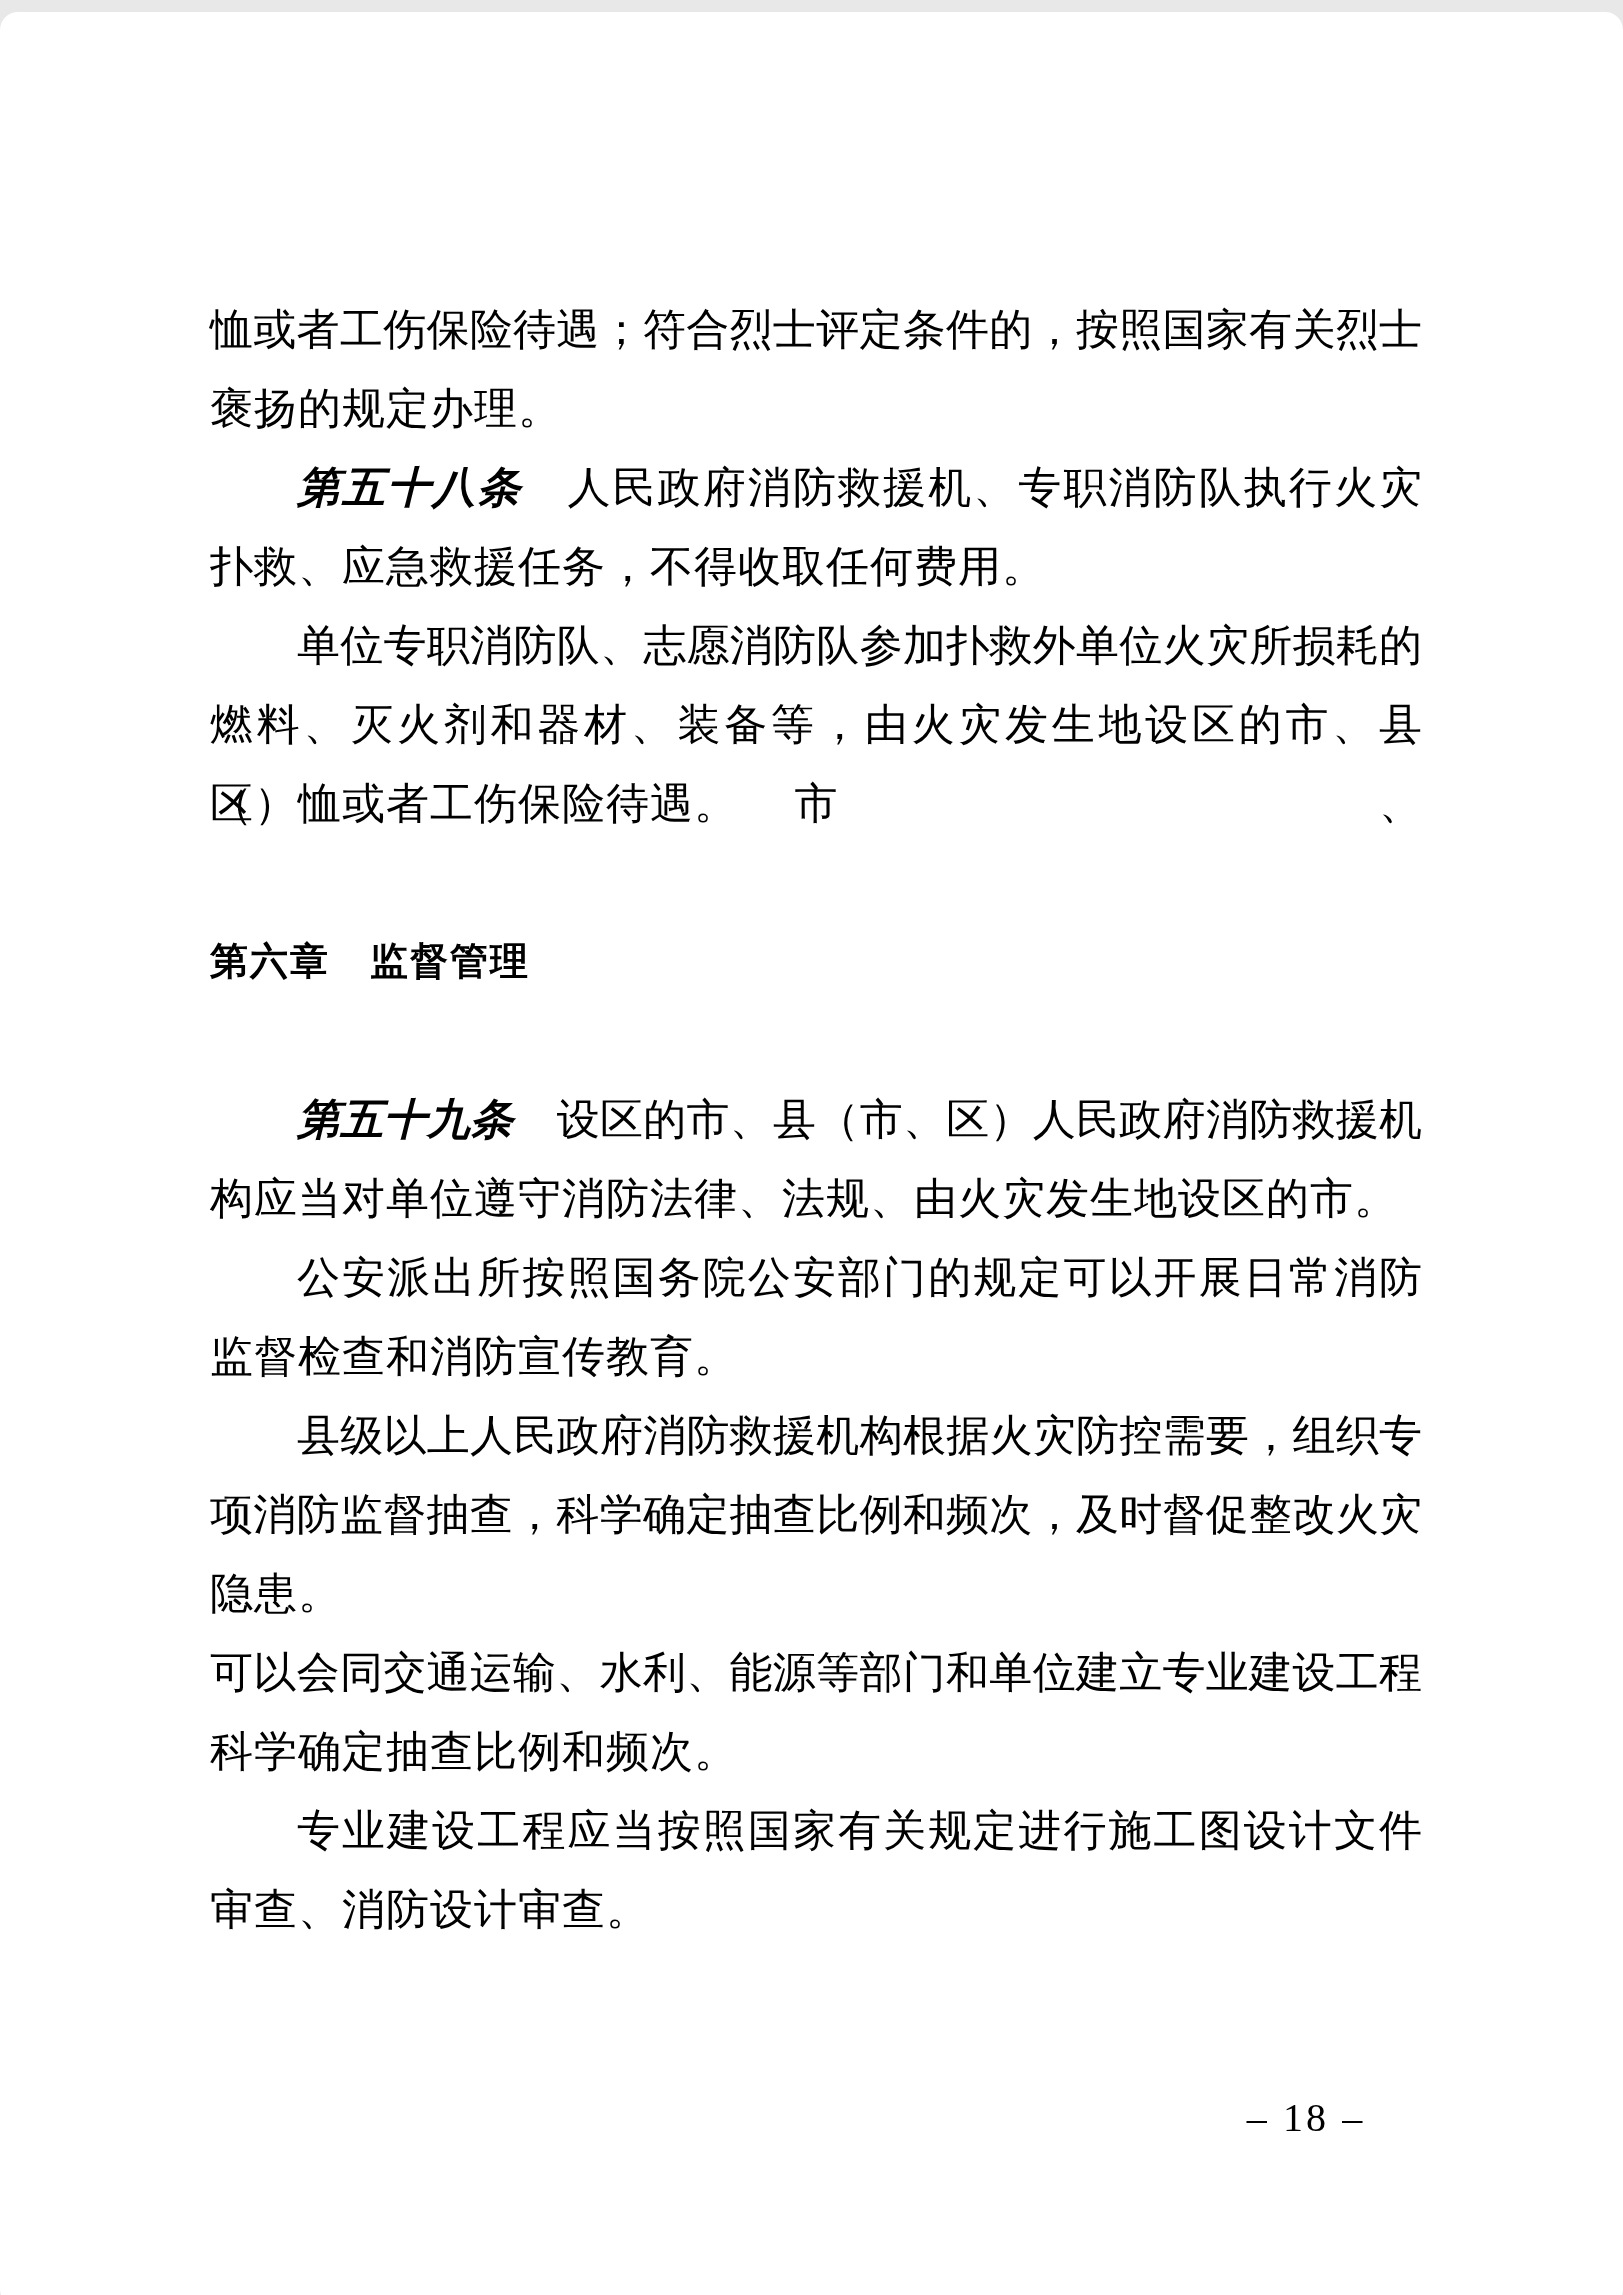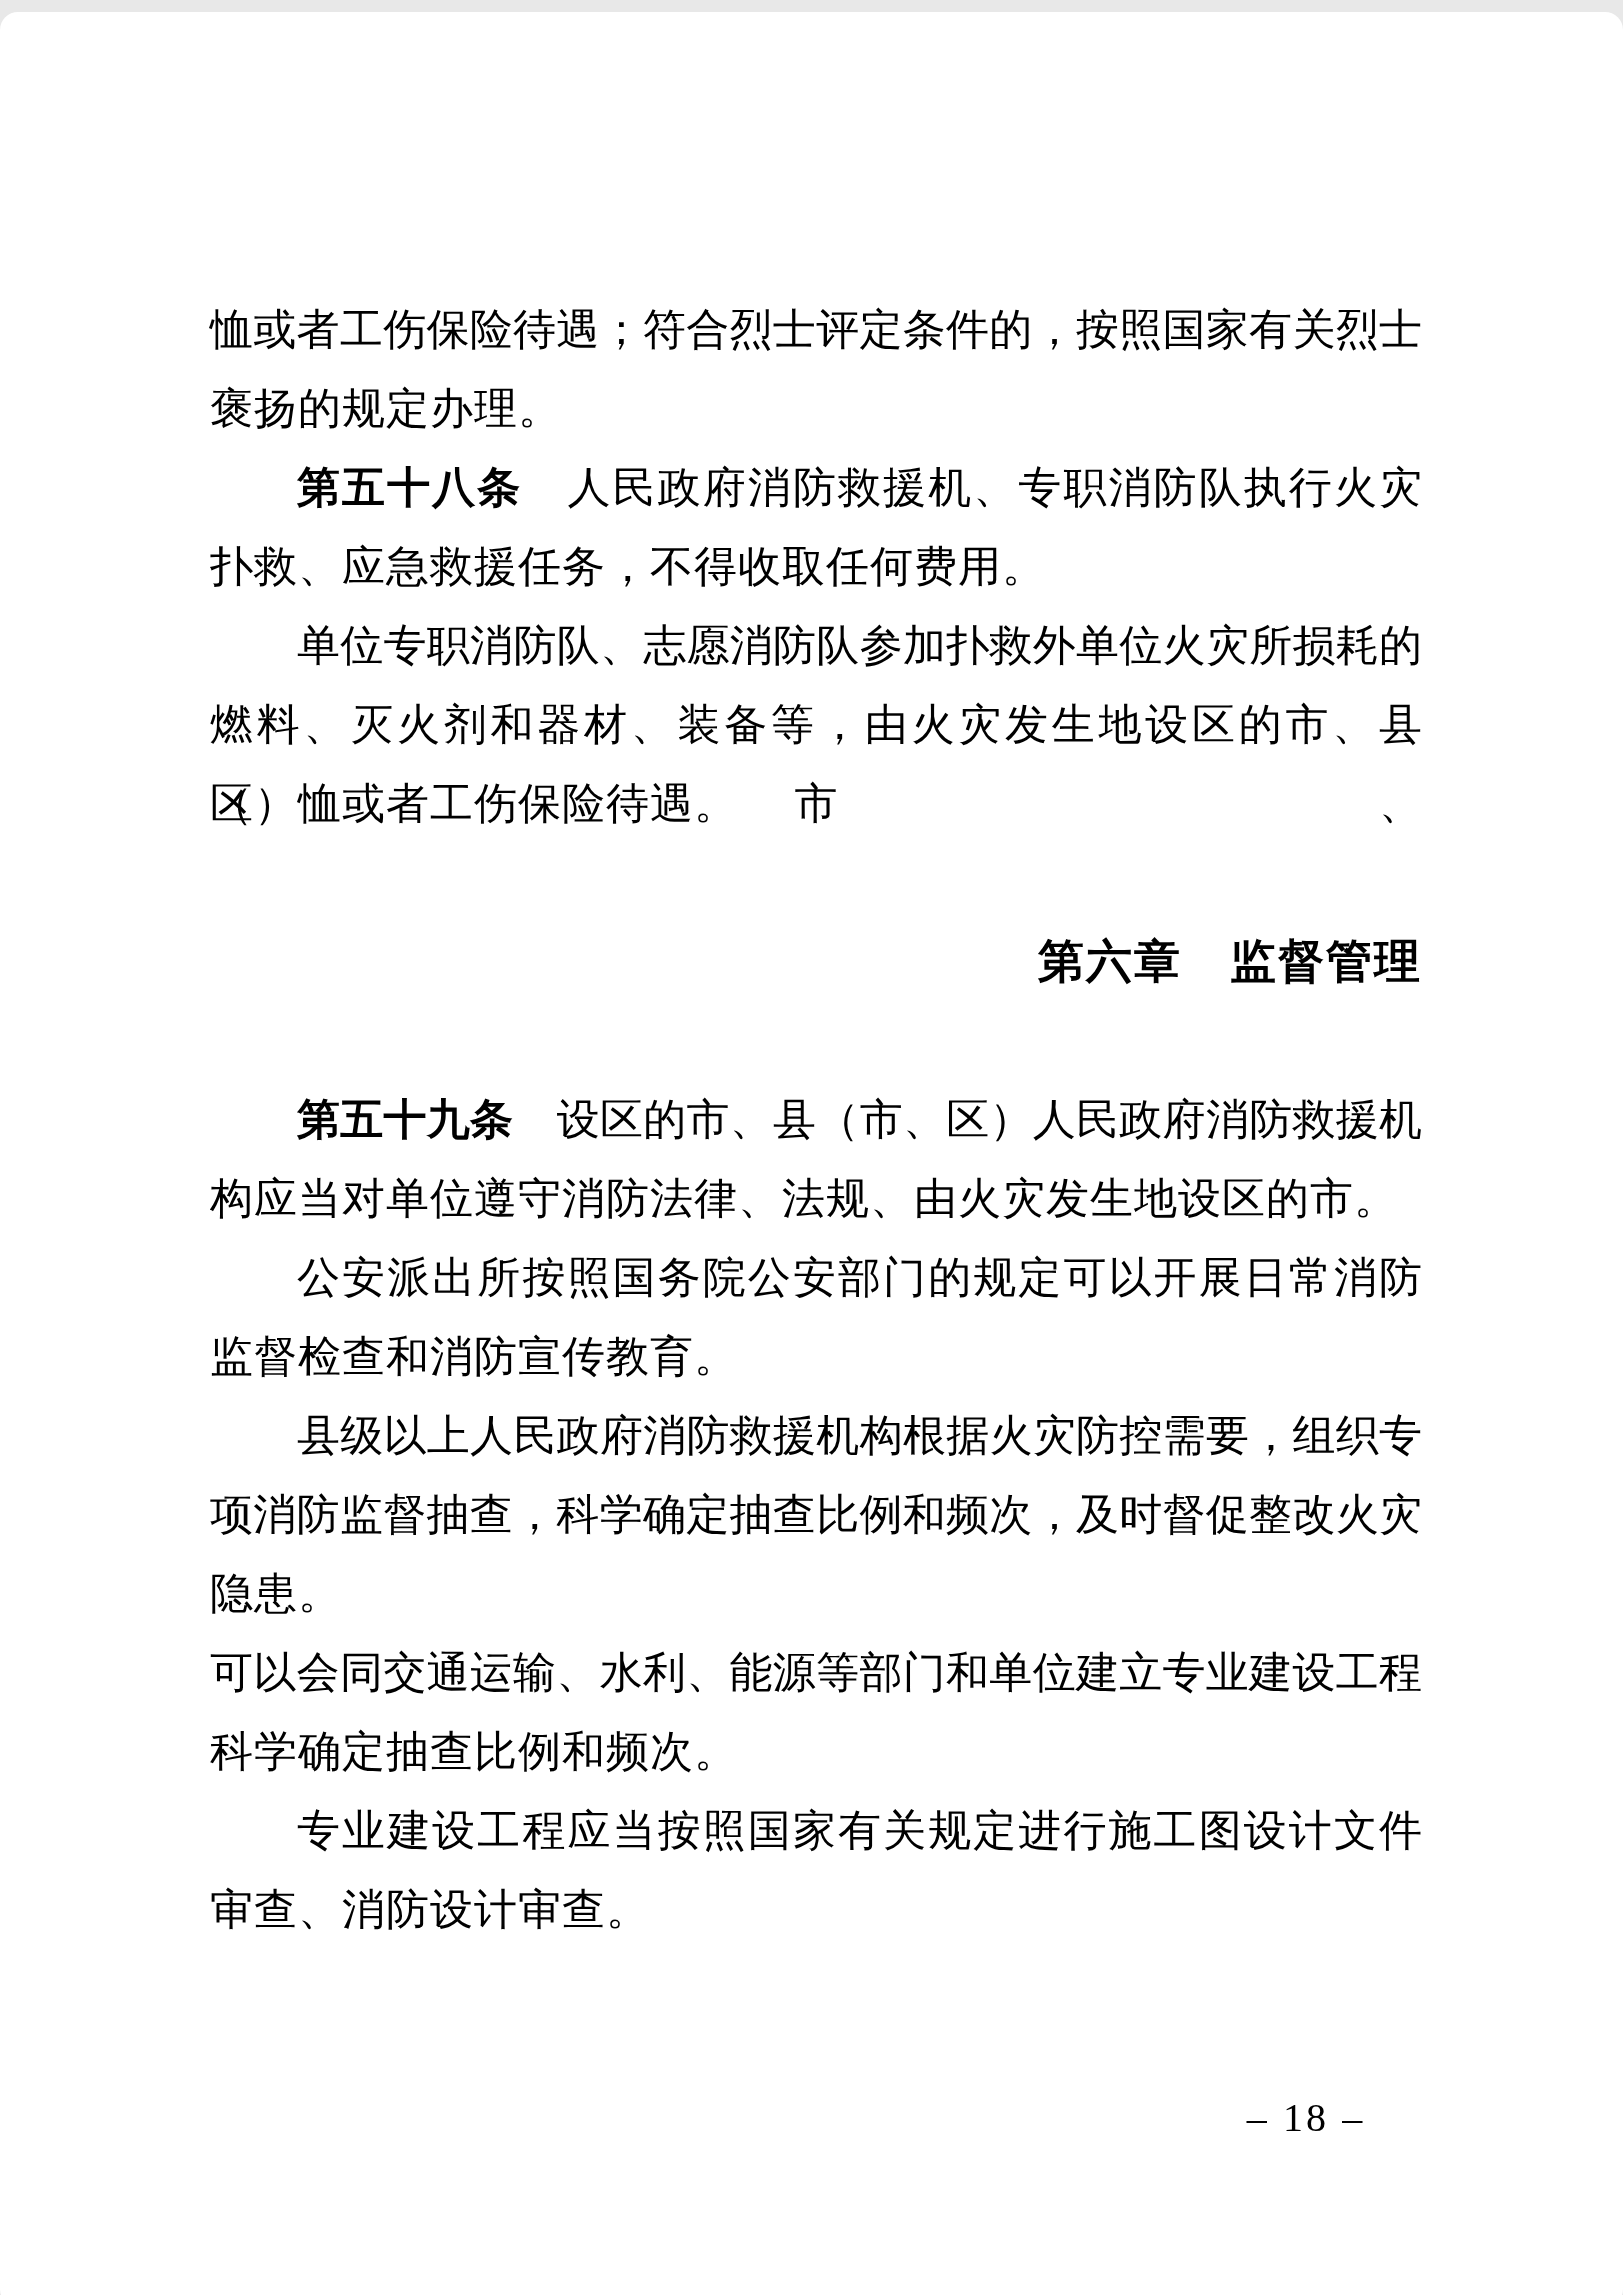--- a/index.html
+++ b/index.html
@@ -36,27 +36,28 @@
     text-align: justify;
     text-align-last: justify;
     letter-spacing: 0;
   }
   .line.indent {
     text-indent: 87px;
   }
   .seg-bold {
     font-weight: bold;
     font-family: "Liberation Sans", sans-serif;
+    font-style: italic;
   }
   .heading {
     height: 79px;
     line-height: 79px;
-    font-size: 46px;
+    font-size: 38px;
     font-weight: bold;
-    text-align: right;
+    text-align: left;
     font-family: "Liberation Sans", sans-serif;
     letter-spacing: 2px;
   }
   .spacer {
     height: 79px;
   }
   .footer {
     position: absolute;
     top: 2066px;
     left: 1237px;

